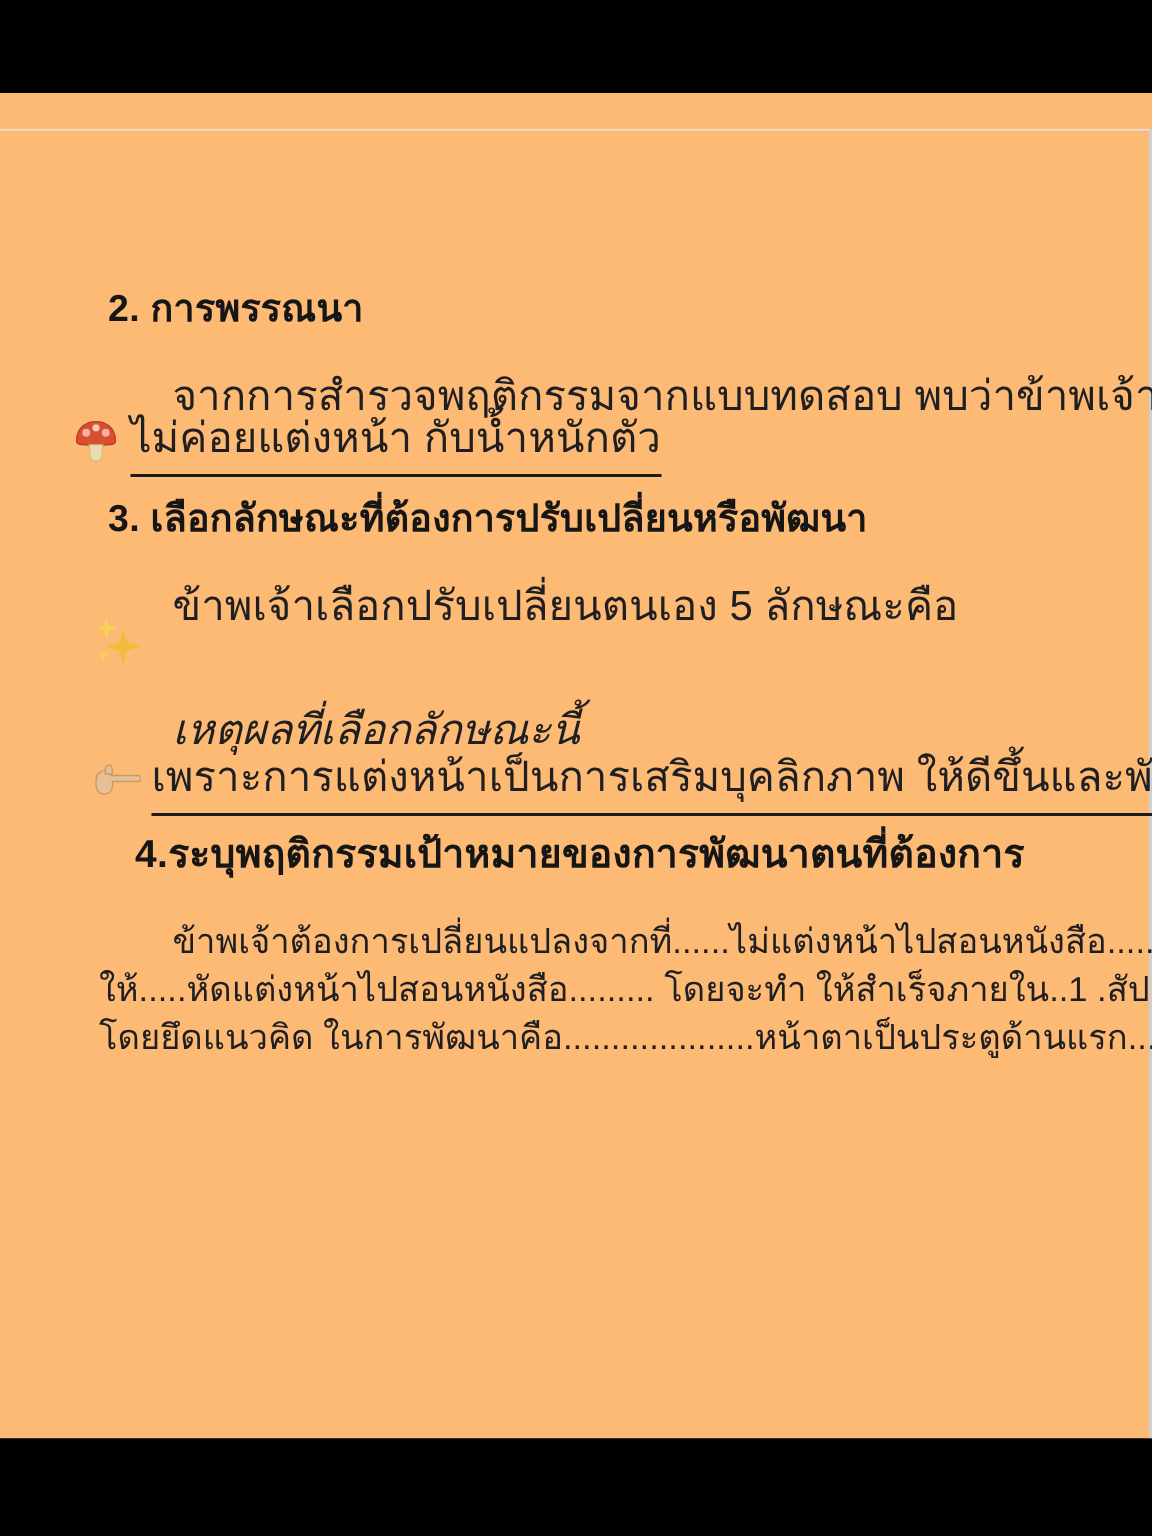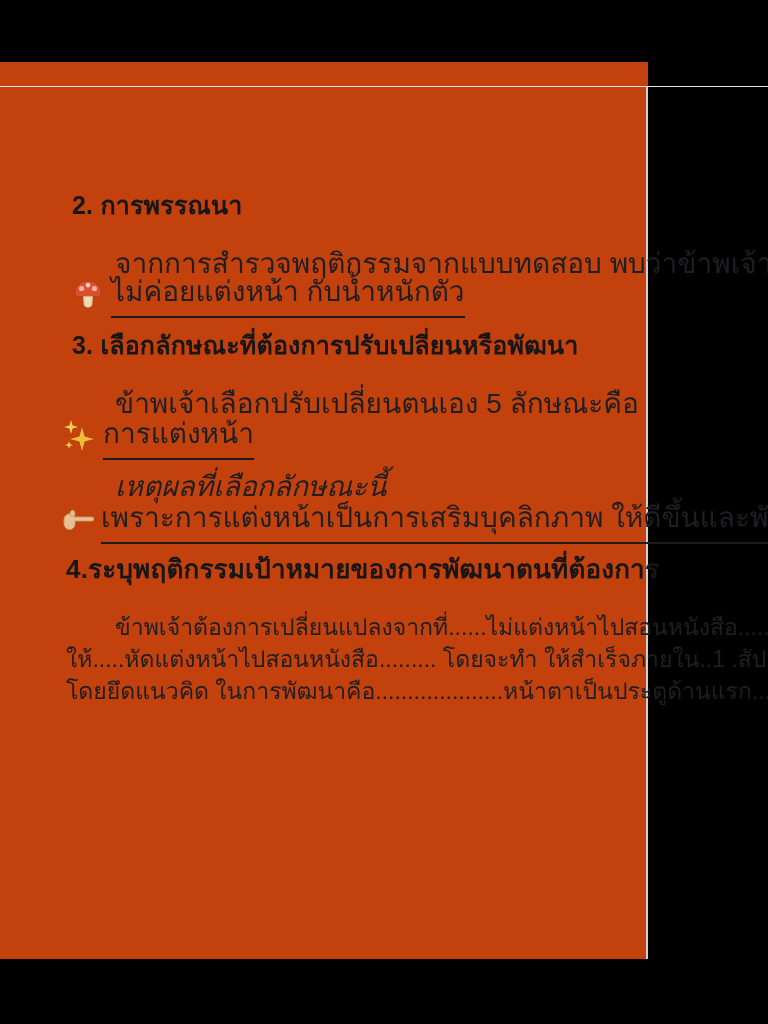--- a/index.html
+++ b/index.html
@@ -11,22 +11,22 @@
     position: relative;
   }
   .screen { position: absolute; inset: 0; }
 
   .letterbox { position: absolute; left: 0; width: 768px; background: #000; }
   .letterbox.top { top: 0; height: 62px; }
   .letterbox.bottom { top: 959px; height: 65px; }
 
   .paper {
     position: absolute; top: 62px; left: 0;
-    width: 648px; height: 897px;
-    background: #c2410c;
+    width: 768px; height: 897px;
+    background: #fdba74;
     color: #1d1d1f;
   }
   .divider {
     position: absolute; top: 24px; left: 0;
     width: 768px; height: 1px;
     background: #e4e4e6;
   }
   .edge-line {
     position: absolute; top: 24px; right: 0;
     width: 2px; height: 873px;
@@ -34,21 +34,21 @@
   }
 
   .abs { position: absolute; white-space: nowrap; }
 
   .heading {
     font-weight: 700;
     font-size: 25px;
     color: #161616;
     letter-spacing: 0.2px;
   }
-  .h4size { font-size: 26px; }
+  .h4size { font-size: 26px; margin-left: 24px; }
 
   .body-text { font-size: 28px; color: #1f1f22; }
 
   .bullet-row {
     display: flex;
     align-items: center;
     gap: 7px;
   }
   .bullet-row .icon { flex: 0 0 auto; display: block; }
 
@@ -67,42 +67,41 @@
   <div class="letterbox top"></div>
 
   <div class="paper">
     <div class="divider"></div>
     <div class="edge-line"></div>
 
     <div class="abs heading" style="top:123px; left:72px;">2. การพรรณนา</div>
 
     <div class="abs body-text" style="top:179px; left:115px;">จากการสำรวจพฤติกรรมจากแบบทดสอบ พบว่าข้าพเจ้า</div>
 
-    <div class="abs bullet-row" style="top:207px; left:72px;">
+    <div class="abs bullet-row" style="top:207px; left:48px;">
       <svg class="icon" width="32" height="32" viewBox="0 0 32 32">
         <path d="M3,16 C3,7.5 8.8,3 16,3 C23.2,3 29,7.5 29,16 C29,18.4 26.8,18.8 16,18.8 C5.2,18.8 3,18.4 3,16 Z" fill="#d94f30" stroke="#b63a22" stroke-width="0.8"></path>
         <circle cx="9.5" cy="10.5" r="2.6" fill="#f3b3a0"></circle>
         <circle cx="16" cy="7.2" r="2.4" fill="#f6c9ba"></circle>
         <circle cx="22.5" cy="10.5" r="2.6" fill="#f3b3a0"></circle>
         <path d="M11.5,18.5 L20.5,18.5 L20,26 C20,28 18.6,29.2 16,29.2 C13.4,29.2 12,28 12,26 Z" fill="#e8dcb0" stroke="#cdbd86" stroke-width="0.8"></path>
       </svg>
       <span class="body-text underlined">ไม่ค่อยแต่งหน้า กับน้ำหนักตัว</span>
     </div>
 
     <div class="abs heading" style="top:263px; left:72px;">3. เลือกลักษณะที่ต้องการปรับเปลี่ยนหรือพัฒนา</div>
 
     <div class="abs body-text" style="top:319px; left:115px;">ข้าพเจ้าเลือกปรับเปลี่ยนตนเอง 5 ลักษณะคือ</div>
 
     <div class="abs bullet-row" style="top:349px; left:62px;">
       <svg class="icon" width="34" height="34" viewBox="0 0 34 34">
         <path d="M20,8 L22.6,17.4 L32,20 L22.6,22.6 L20,32 L17.4,22.6 L8,20 L17.4,17.4 Z" fill="#f2bc3a"></path>
         <path d="M9,1 L10.6,6.4 L16,8 L10.6,9.6 L9,15 L7.4,9.6 L2,8 L7.4,6.4 Z" fill="#f7d154"></path>
         <path d="M7,22 L7.9,25.1 L11,26 L7.9,26.9 L7,30 L6.1,26.9 L3,26 L6.1,25.1 Z" fill="#f7d154"></path>
       </svg>
-      <span class="body-text underlined">การแต่งหน้า</span>
     </div>
 
     <div class="abs body-text" style="top:402px; left:115px;font-style:italic;">เหตุผลที่เลือกลักษณะนี้</div>
 
     <div class="abs bullet-row" style="top:433px; left:62px;">
       <svg class="icon" width="32" height="24" viewBox="0 0 32 24">
         <path d="M2,12 C2,8 5,5.6 9,5.6 C10.4,5.6 11.2,6 12,6.6 L12,9 L30,9 C31.2,9 32,9.8 32,11 C32,12.2 31.2,13 30,13 L13,13 L13,15.5 C13,19 10.8,21.5 7.5,21.5 C4.2,21.5 2,18.6 2,15.5 Z" fill="#e5c094" stroke="#c79a63" stroke-width="0.9"></path>
         <path d="M8.2,5.8 C8.2,3.6 9.2,2.2 10.6,2.2 C12,2.2 12.8,3.4 12.8,5.4 L12.8,8 L8.2,8 Z" fill="#e5c094" stroke="#c79a63" stroke-width="0.9"></path>
       </svg>
       <span class="body-text underlined">เพราะการแต่งหน้าเป็นการเสริมบุคลิกภาพ ให้ดีขึ้นและพัฒนาได้ไม่ยาก</span>

